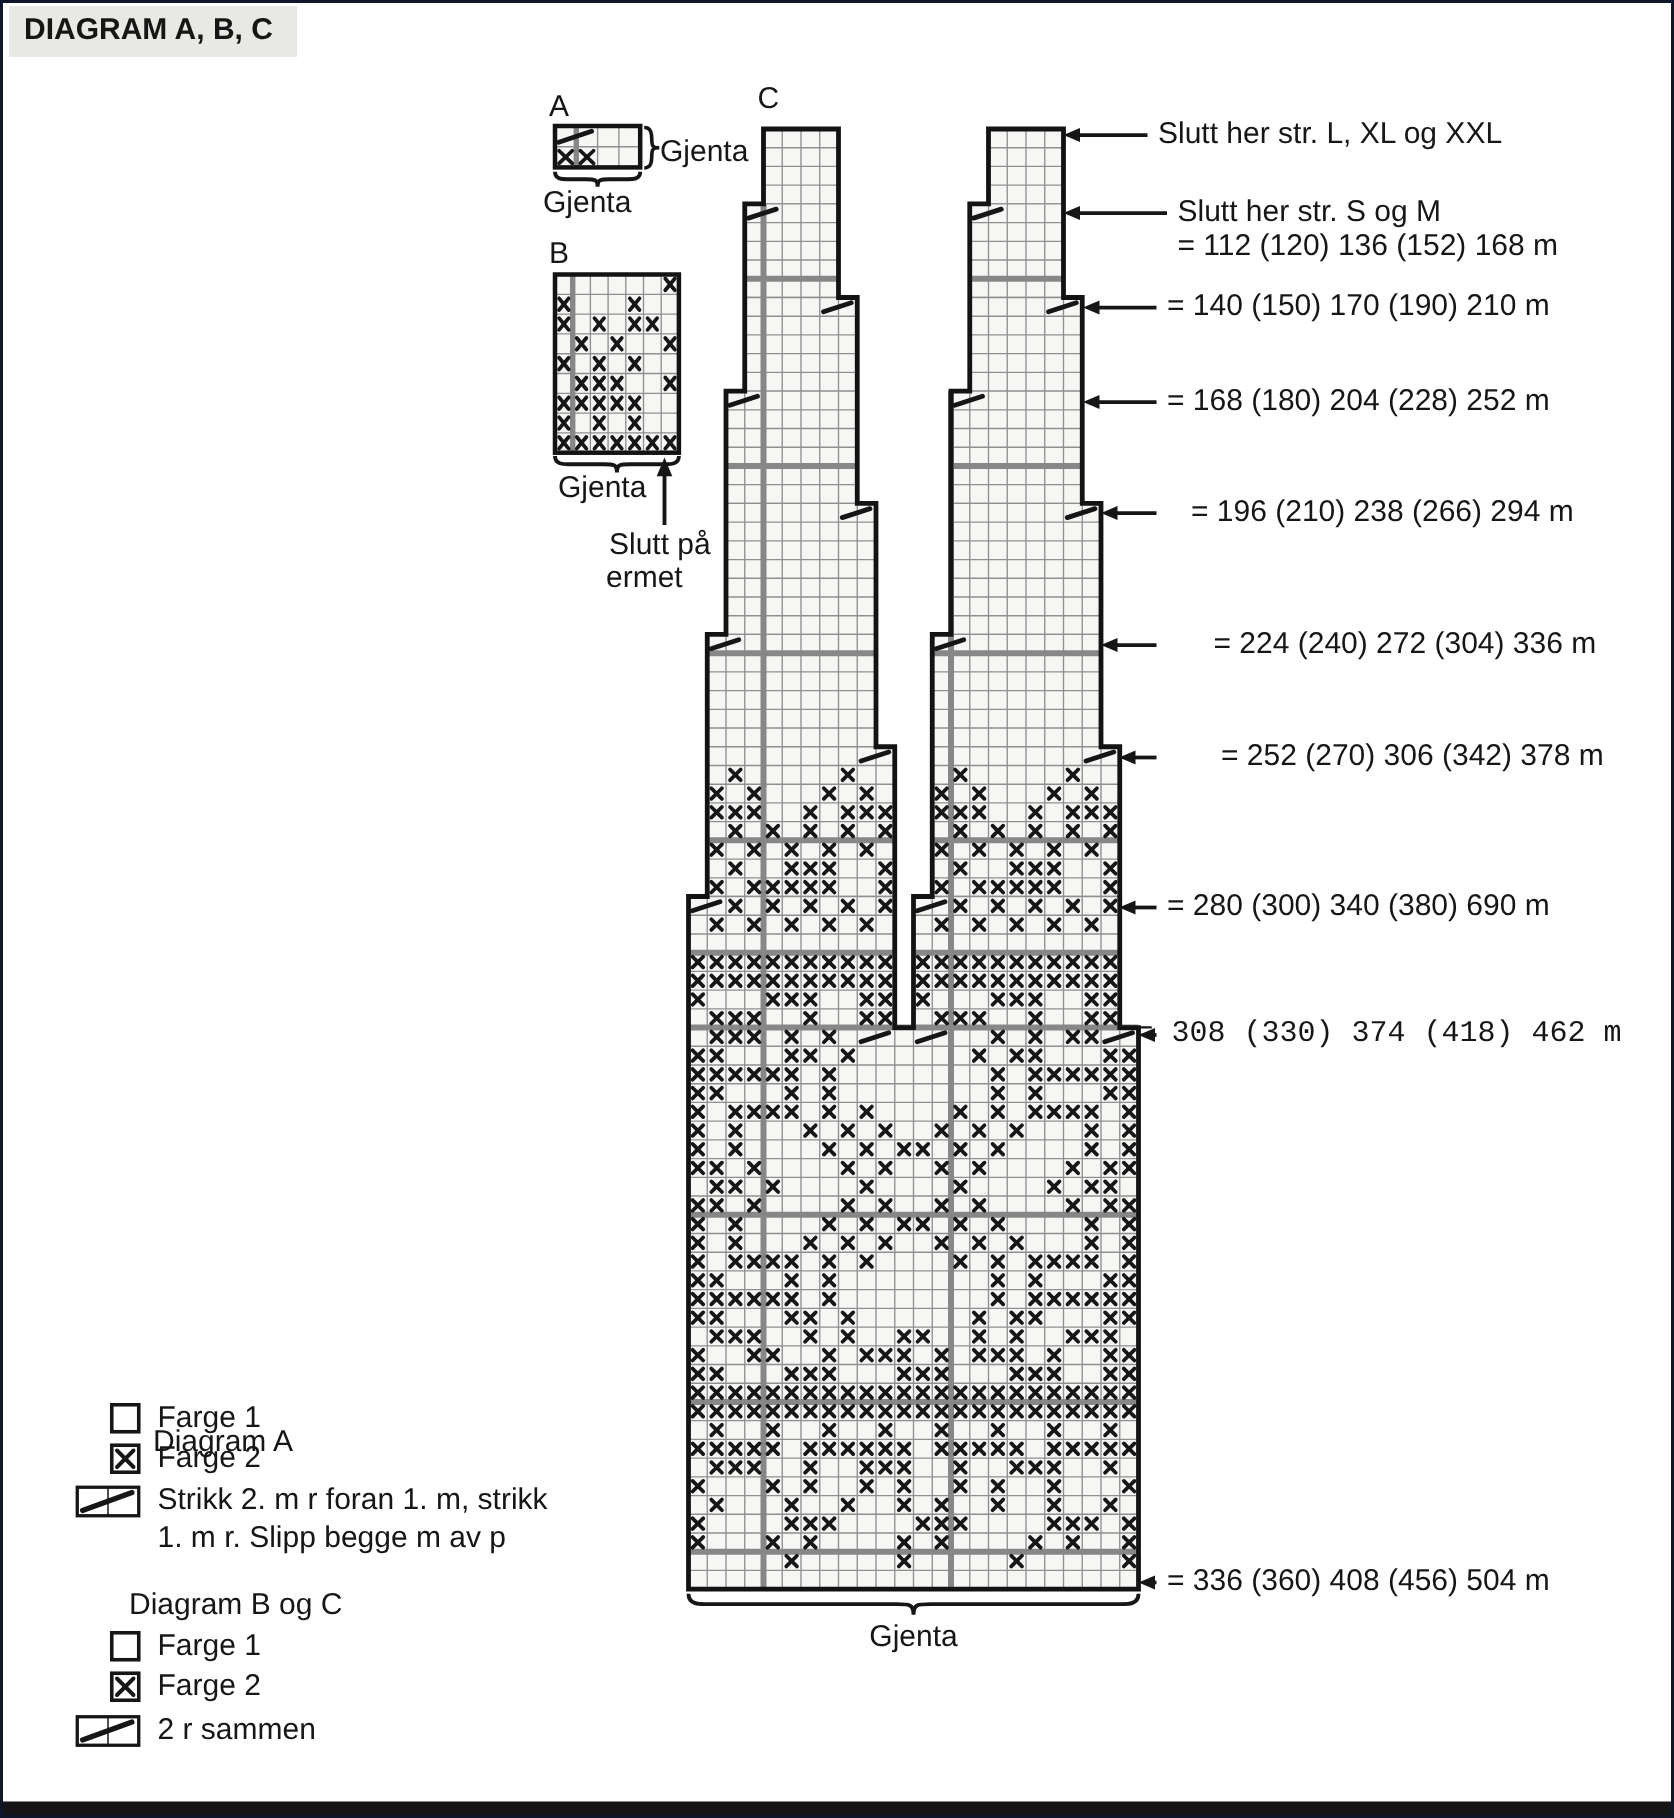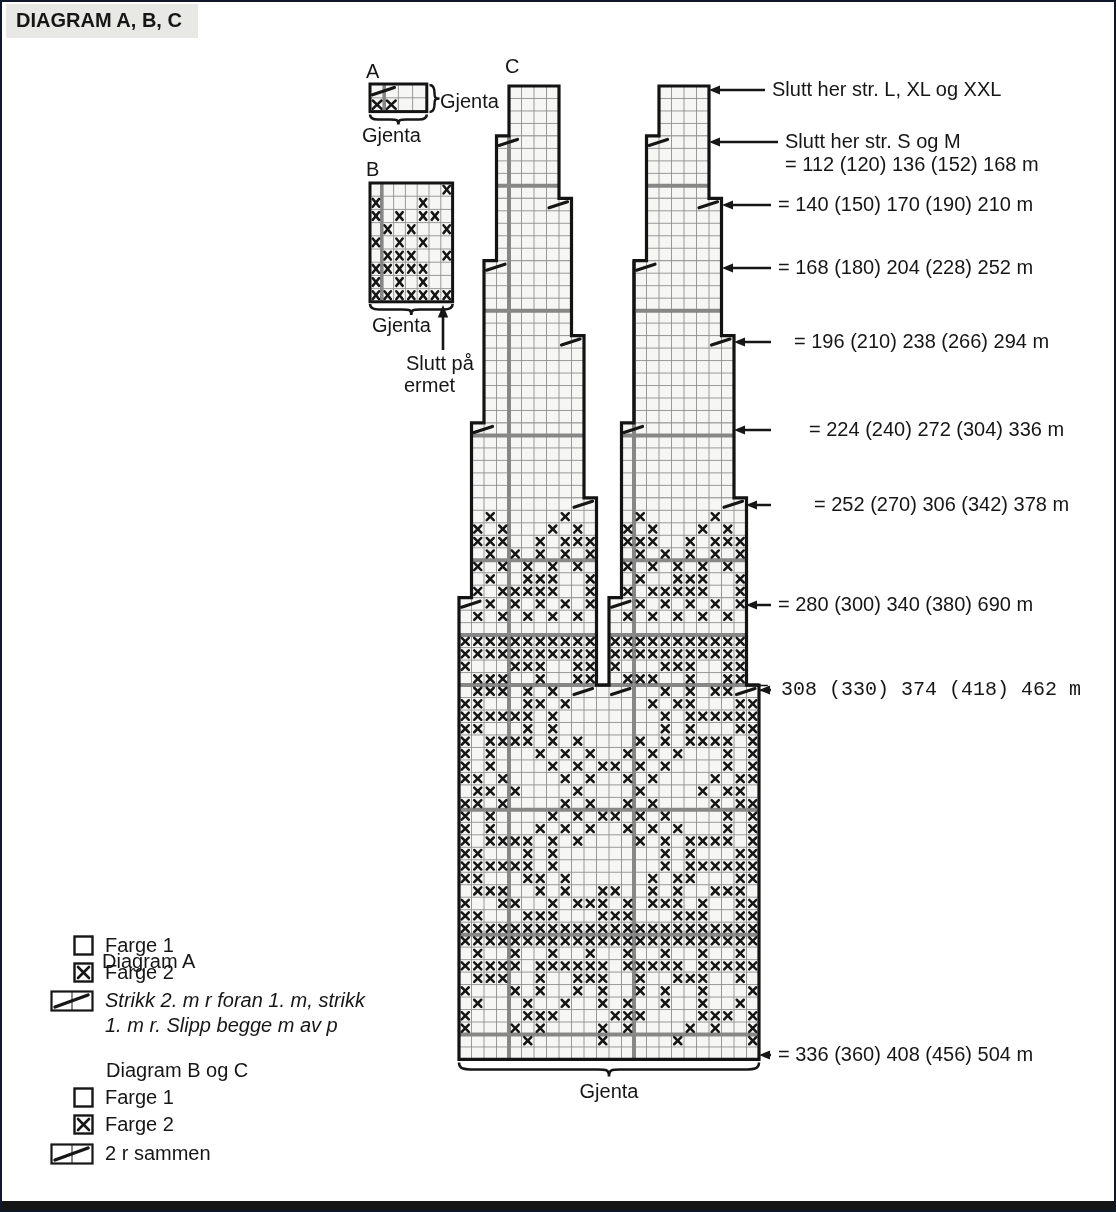--- a/index.html
+++ b/index.html
@@ -6,21 +6,21 @@
   .page{position:relative;width:1116px;height:1212px;background:#ffffff;
         border:2px solid #0f172a;box-sizing:border-box;overflow:hidden;
         font-family:"Liberation Sans",sans-serif;color:#161616;}
   .header-box{position:absolute;left:4px;top:2px;background:#e8e8e4;
         font-weight:bold;font-size:20px;padding:5px 16px 6px 10px;}
   svg.chart{position:absolute;left:0;top:0;}
   .lbl{position:absolute;font-size:20px;line-height:22px;white-space:nowrap;}
   .ann{position:absolute;font-size:20px;line-height:23px;white-space:nowrap;}
   .legend-title{position:absolute;font-size:20px;font-weight:normal;}
   .legend-row{position:absolute;display:flex;align-items:center;}
-  .legend-row.top{align-items:flex-start;font-style:italic;}
+  .legend-row.top{align-items:flex-start;}
   .symcell{width:46px;display:flex;justify-content:flex-end;}
   .legend-label{margin-left:11px;font-size:20px;line-height:25px;white-space:nowrap;}
   .bottom-bar{position:absolute;left:0;bottom:0;width:100%;height:9px;background:#151515;}
 </style>
 </head>
 <body>
 
 <div class="page">
   <div class="header-box">DIAGRAM A, B, C</div>
 
@@ -1576,21 +1576,21 @@
         <line x1="22" y1="2" x2="22" y2="20" stroke="#161616" stroke-width="1"></line>
         <line x1="5" y1="17" x2="38" y2="5" stroke="#161616" stroke-width="3.4" stroke-linecap="round"></line>
           </svg>
       </span>
       <span style="display:flex;flex-direction:column;">
         <span class="legend-label">Strikk 2. m r foran 1. m, strikk</span>
         <span class="legend-label">1. m r. Slipp begge m av p</span>
       </span>
     </div>
 
-    <div class="legend-title" style="left:104px;top:1057px;text-align:center;">Diagram B og C</div>
+    <div class="legend-title" style="left:84px;top:1057px;text-align:center;">Diagram B og C</div>
 
     <div class="legend-row" style="left:46px;top:1083px;">
       <span class="symcell">
         <svg width="21" height="21">
             <rect x="1.5" y="1.5" width="18" height="18" fill="#ffffff" stroke="#161616" stroke-width="2.4"></rect>
           </svg>
       </span>
       <span class="legend-label">Farge 1</span>
     </div>
 

